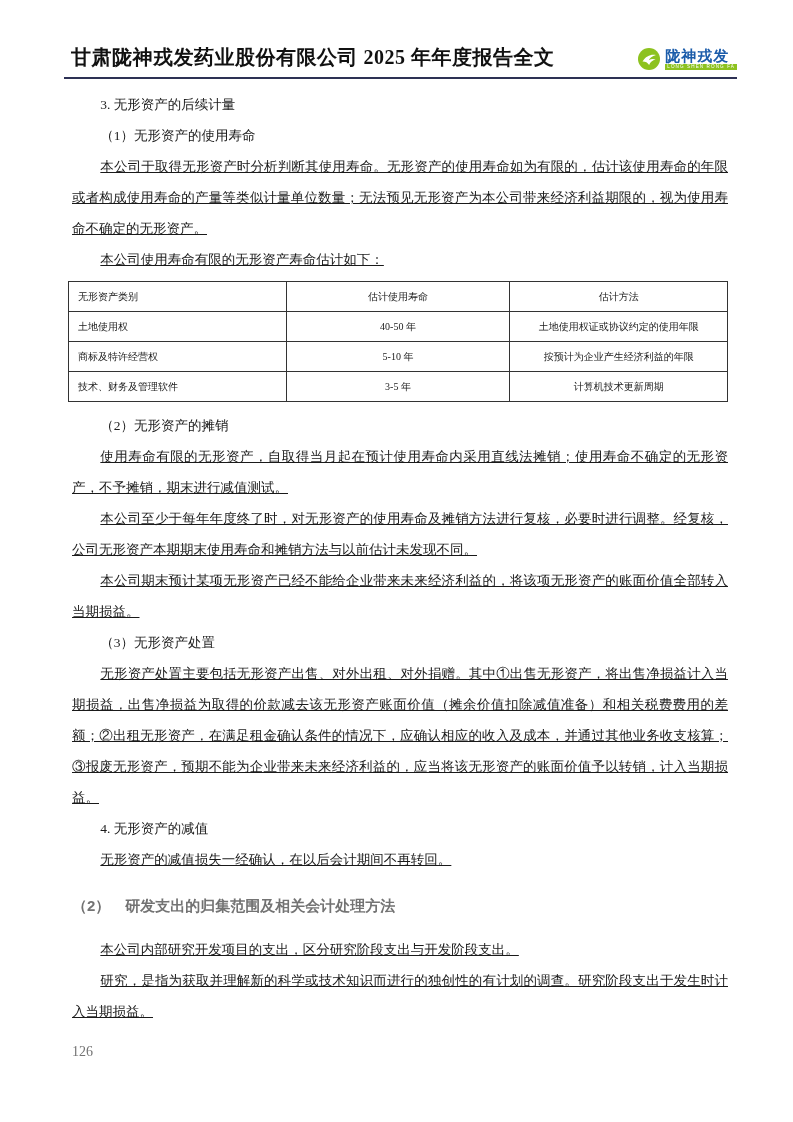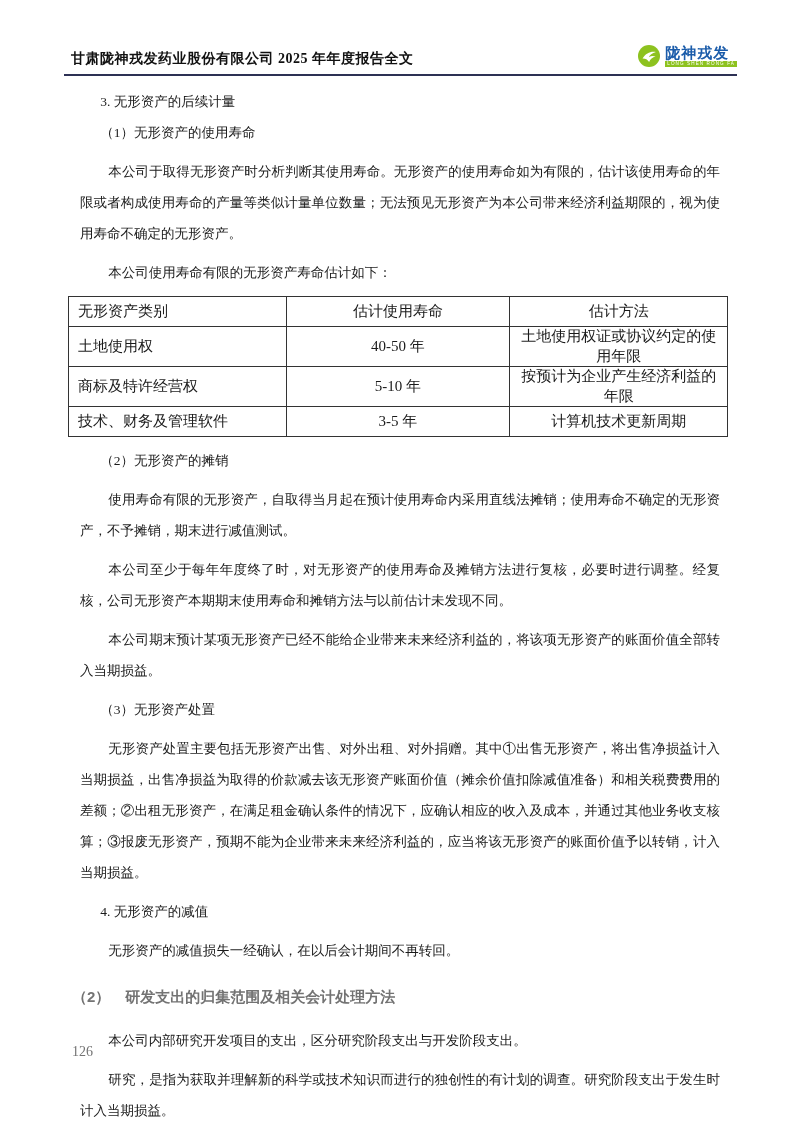--- a/index.html
+++ b/index.html
@@ -17,21 +17,21 @@
   .header {
     margin: 0 56px 0 64px;
     padding-top: 44px;
     padding-bottom: 6px;
     border-bottom: 2px solid #2d3154;
     display: flex;
     justify-content: space-between;
     align-items: flex-end;
   }
   .header-title {
-    font-size: 14px;
+    font-size: 20px;
     font-weight: 700;
     letter-spacing: 0.5px;
     padding-left: 7px;
     color: #111;
   }
   .logo { display: flex; align-items: center; gap: 4px; }
   .logo-mark { width: 24px; height: 24px; display: inline-block; }
   .logo-text { display: flex; flex-direction: column; line-height: 1; }
   .logo-cn {
     font-family: "Liberation Sans", sans-serif;
@@ -50,37 +50,37 @@
     margin-top: 1px;
     text-align: center;
   }
   
   .main {
     padding: 10px 65px 0 72px;
     font-size: 13.5px;
     line-height: 31px;
     text-align: justify;
   }
-  .para { margin: 8px; text-indent: 2.1em; }
+  .para { margin: 0; text-indent: 2.1em; text-decoration: underline; }
   .h-num { margin: 0; text-indent: 2.1em; }
   .rd-heading {
     font-family: "Liberation Sans", sans-serif;
     font-weight: 700;
     font-size: 15px;
     line-height: 33px;
     margin: 14px 0 12px 0;
     text-indent: 0;
     color: #737373;
   }
   
   .life-table {
     border-collapse: collapse;
     width: 660px;
     margin: 6px 0 8px -4px;
-    font-size: 15px;
+    font-size: 10px;
     table-layout: fixed;
   }
   .life-table th, .life-table td {
     border: 1px solid #333;
     height: 29px;
     padding: 0 9px;
     font-weight: normal;
     line-height: 1.3;
   }
   .life-table th { text-align: center; }

